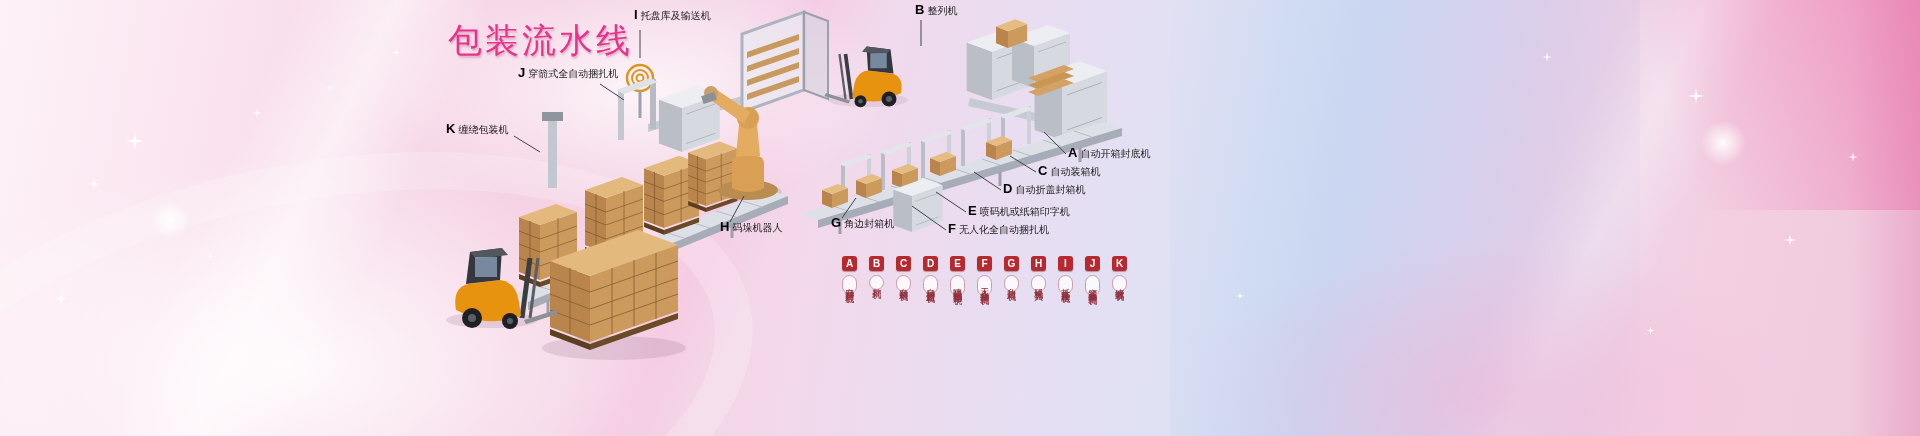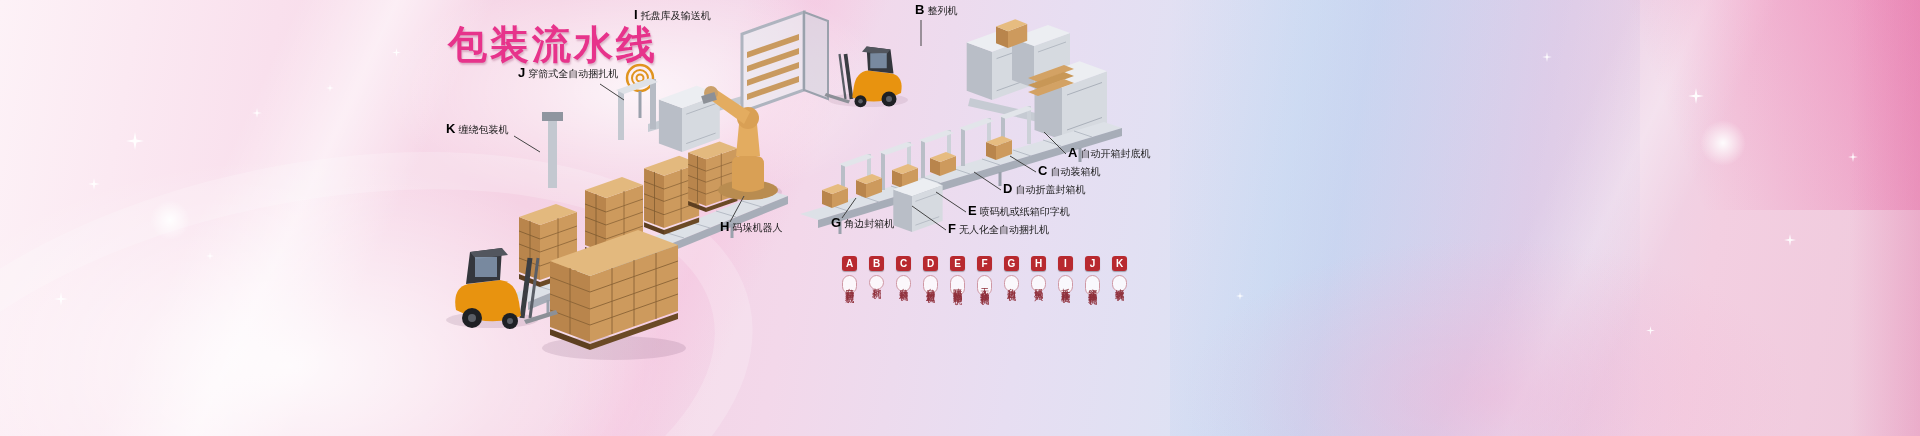--- a/index.html
+++ b/index.html
@@ -30,21 +30,21 @@
     background:radial-gradient(ellipse at center,rgba(244,176,210,.45),rgba(244,176,210,0) 70%)}
   .swirl{left:-160px;bottom:-200px;width:920px;height:470px;
     border:38px solid rgba(255,255,255,.20);border-radius:50%;transform:rotate(-12deg)}
   .star{position:absolute;background:rgba(255,255,255,.92);pointer-events:none;
     clip-path:polygon(50% 0,58% 42%,100% 50%,58% 58%,50% 100%,42% 58%,0 50%,42% 42%)}
   .dot{position:absolute;border-radius:50%;pointer-events:none;
     background:radial-gradient(circle,rgba(255,255,255,.95),rgba(255,255,255,0) 70%)}
 
   .illustration{position:absolute;left:0;top:0}
 
-  .title{position:absolute;left:448px;top:18px;font-size:39px;font-weight:bold;
+  .title{position:absolute;left:448px;top:18px;font-size:34px;font-weight:normal;
     color:var(--accent,#e7338b);letter-spacing:3px;
     text-shadow:1px 2px 2px rgba(130,20,75,.25);white-space:nowrap}
 
   .callout{position:absolute;display:flex;align-items:flex-start;gap:3px;white-space:nowrap}
   .callout-letter{font-weight:bold;font-size:13px;color:#000;line-height:1}
   .callout-text{font-size:10px;color:#1a1a1a;line-height:1.2;padding-top:2px}
 
   .legend{position:absolute;left:842px;top:256px;display:flex;gap:12px}
   .legend-item{display:flex;flex-direction:column;align-items:center;width:15px}
   .legend-badge{width:15px;height:15px;background:var(--legend-badge,#b8292f);color:#fff;

